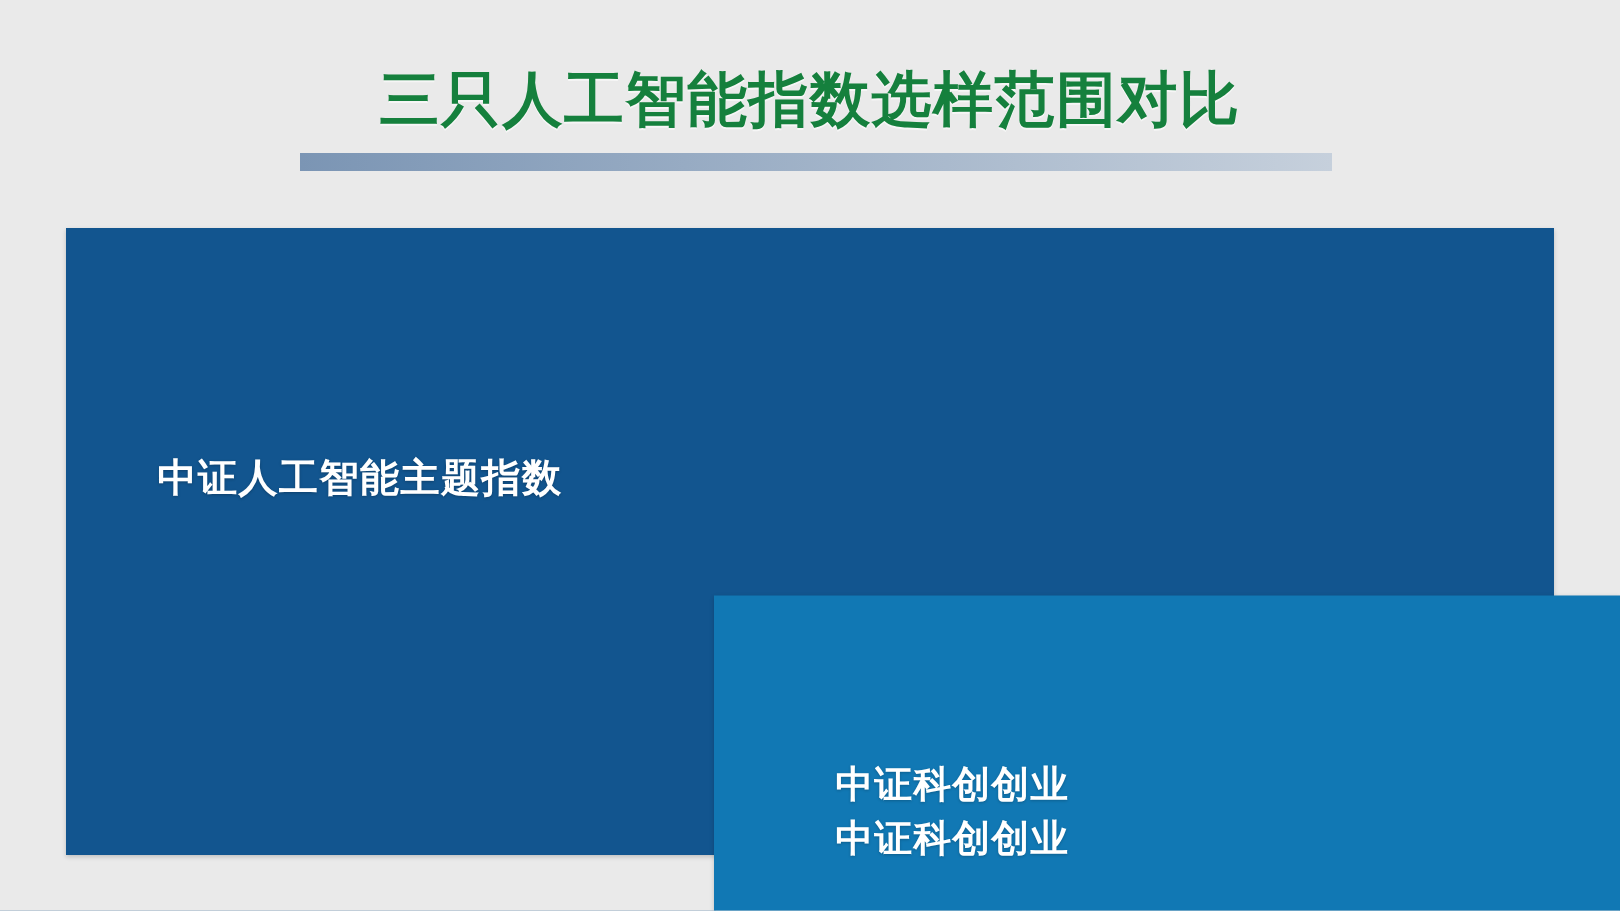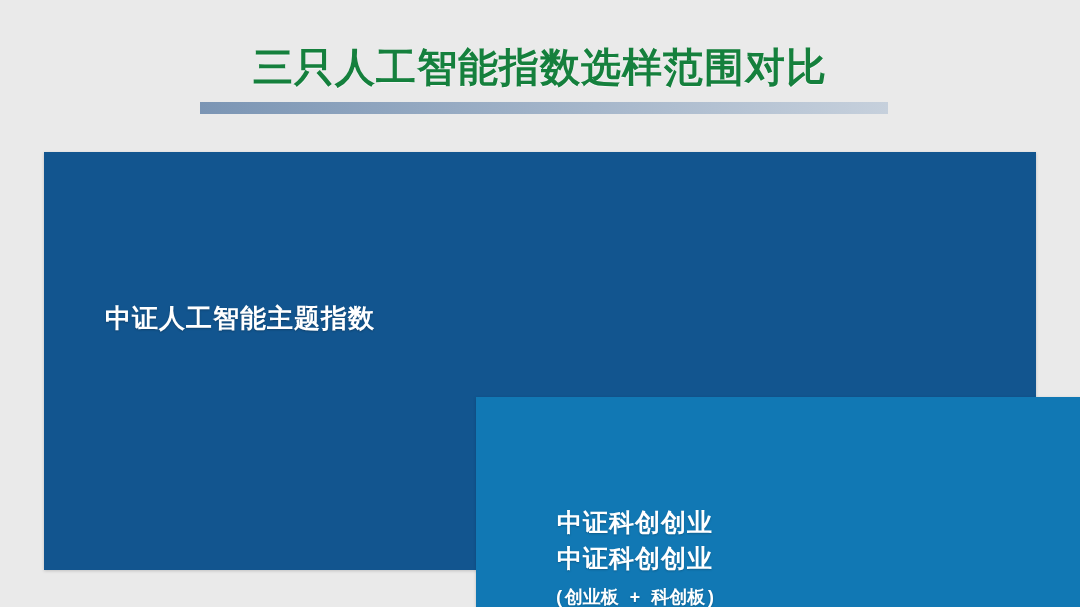--- a/index.html
+++ b/index.html
@@ -101,19 +101,18 @@
 
   <div class="box" id="box-outer" style="background: rgb(18, 85, 143);">
     <div class="label-block">
       <div class="line-main">中证人工智能主题指数</div>
     </div>
 
     <div class="box" id="box-middle" style="background: rgb(17, 120, 180);">
       <div class="label-block">
         <div class="line-main">中证科创创业</div>
         <div class="line-main">中证科创创业</div>
-        <div class="line-sub">(创业板 + 科创板)</div>
       </div>
 
     </div>
   </div>
 
 </div>
 
 </body></html>

